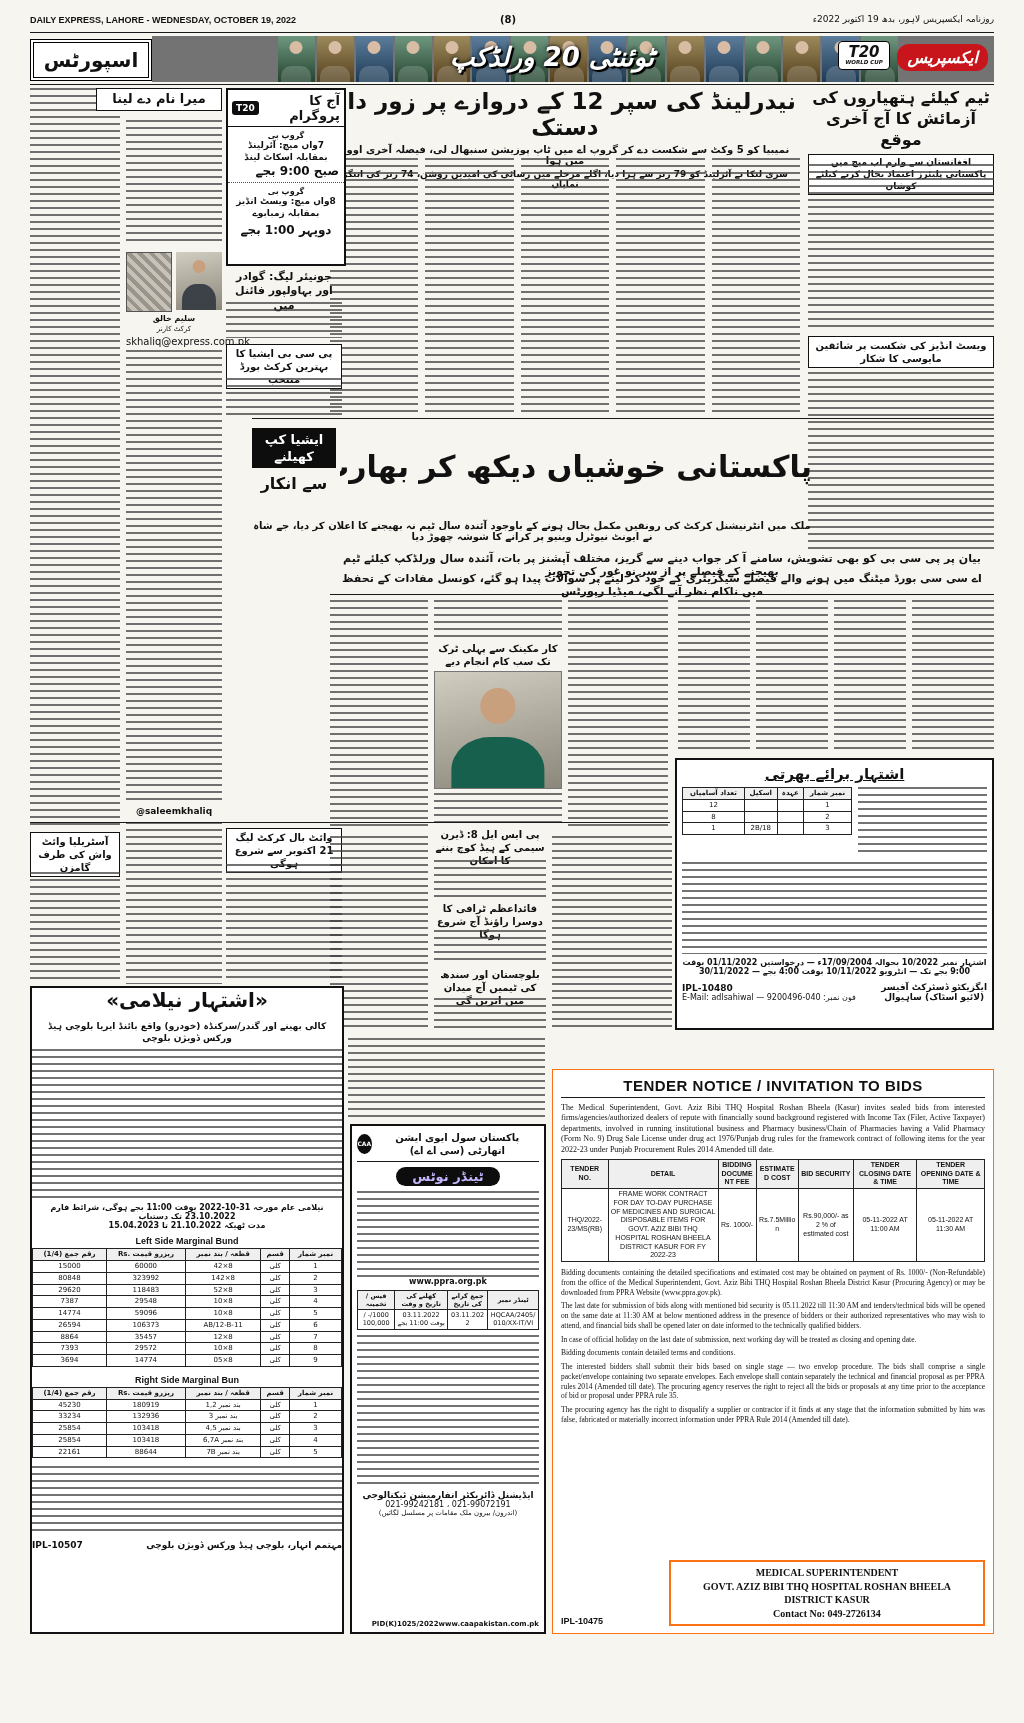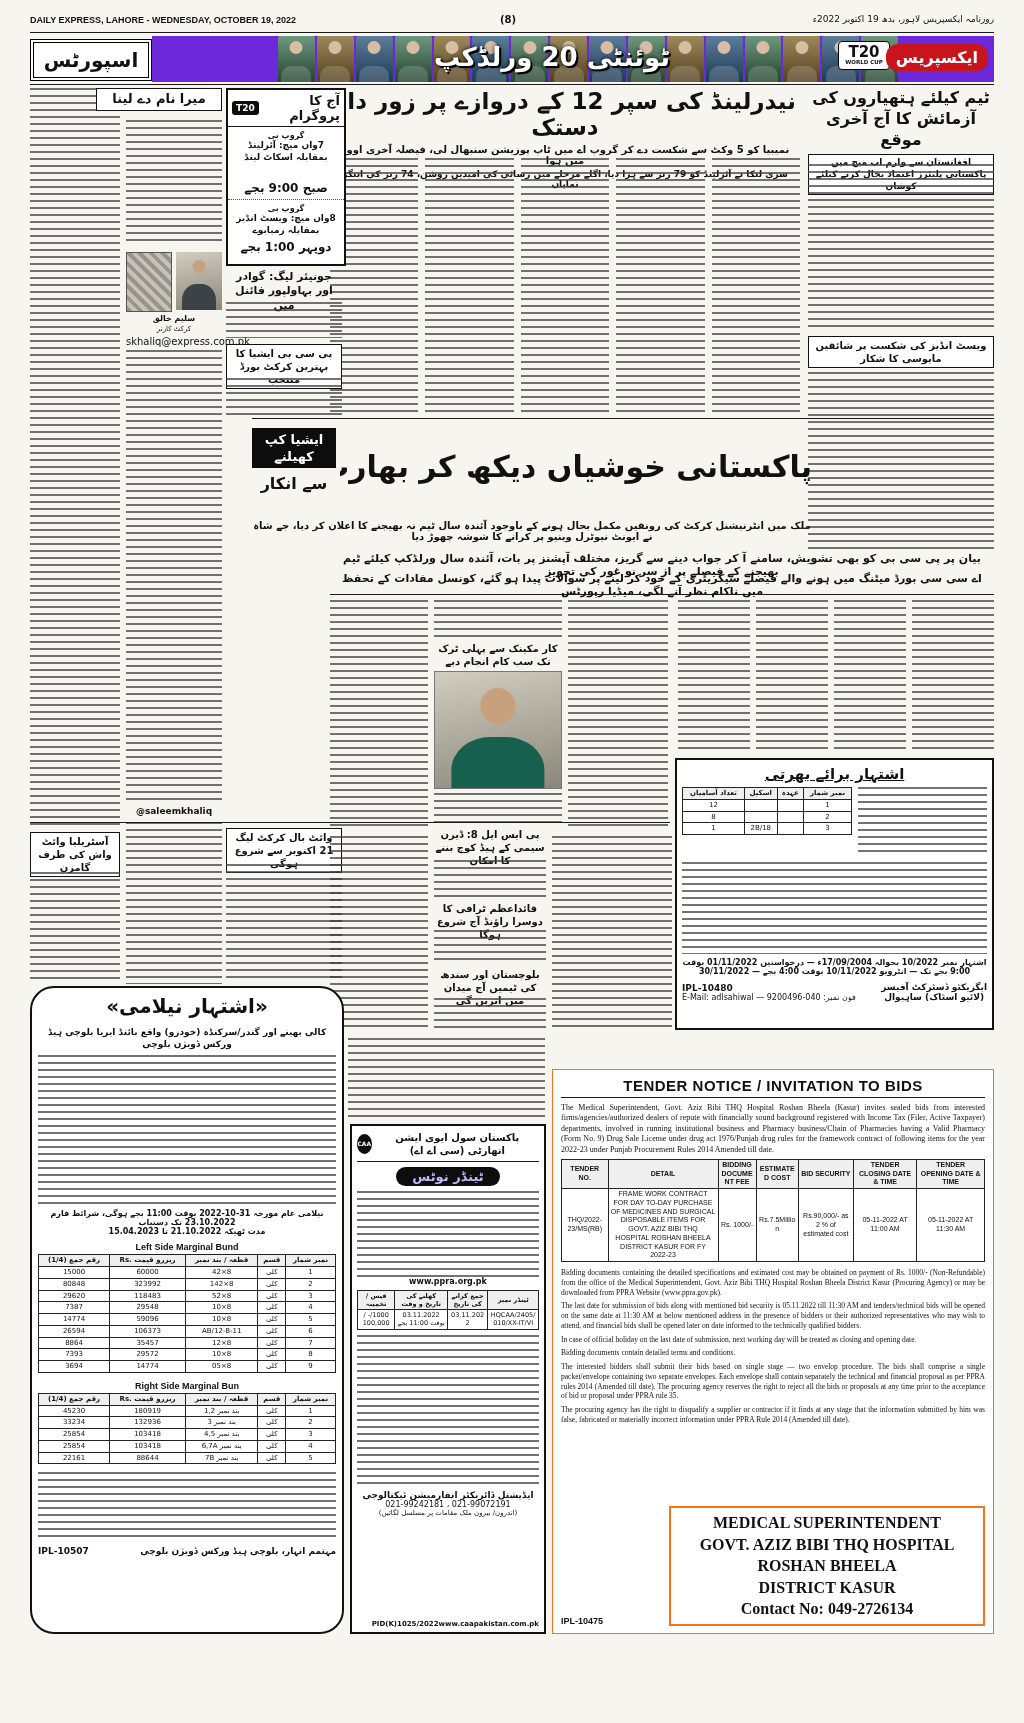--- a/index.html
+++ b/index.html
@@ -35,37 +35,37 @@
   .grid th,.grid td{border:1px solid #222;font-size:7px;padding:1px 2px;text-align:center;line-height:1.25;word-break:break-word;}
   .grid th{font-weight:bold;background:#efefef;}
   .grid.tiny th,.grid.tiny td{font-size:6.5px;}
   .bh{border:1px solid #111;background:#fff;padding:2px 3px;text-align:center;font-weight:bold;line-height:1.3;}
   .mainhead{font-weight:bold;font-size:30px;letter-spacing:-1px;white-space:nowrap;overflow:hidden;text-align:center;line-height:90px;}
   .pill{display:inline-block;background:#0d0d0d;color:#c4b5fd;border-radius:10px;padding:2px 16px;font-weight:bold;}
   .badge-t20{display:inline-block;background:#0d0d0d;color:#fff;font-size:9px;font-weight:bold;padding:2px 4px;border-radius:3px;}
   .t20box{background:#fff;border:1px solid #000;border-radius:4px;text-align:center;line-height:1;padding:3px 4px;}
   .express{background:#c8151b;color:#fff;border-radius:12px;padding:4px 10px;font-weight:bold;font-size:16px;}
   .tpara{font-size:7.5px;line-height:1.3;text-align:justify;margin:0 0 4px 0;font-family:"Liberation Serif",serif;}
-  .tfoot-line{font-size:16px;font-weight:bold;line-height:1.35;text-align:center;}
+  .tfoot-line{font-size:10px;font-weight:bold;line-height:1.35;text-align:center;}
 </style>
 </head>
 <body>
 
 <div class="page">
 
   <div class="abs" style="left:30px;top:13px;width:964px;height:18px;">
     <span class="abs f9 b" style="left:0;top:2px;font-family:'Liberation Sans',sans-serif;">DAILY EXPRESS, LAHORE - WEDNESDAY, OCTOBER 19, 2022</span>
     <span class="abs f10 b" style="left:470px;top:1px;">(8)</span>
     <span class="abs f9 rtl" style="right:0;top:1px;">روزنامہ ایکسپریس لاہور، بدھ 19 اکتوبر 2022ء</span>
   </div>
   <div class="abs hr" style="left:30px;top:32px;width:964px;"></div>
 
   <div class="abs" style="left:30px;top:36px;width:964px;height:46px;">
     <div class="abs rtl c f20 b" style="left:0;top:3px;width:114px;height:34px;border:4px double #000;background:#fff;line-height:34px;">اسپورٹس</div>
-    <div class="abs" style="left:122px;top:0;width:842px;height:46px;background:#6d28d9;">
+    <div class="abs" style="left:122px;top:0;width:842px;height:46px;background:#737373;font-style:italic;">
       <div class="heads">
           <div class="head"></div>
           <div class="head"></div>
           <div class="head"></div>
           <div class="head"></div>
           <div class="head"></div>
           <div class="head"></div>
           <div class="head"></div>
           <div class="head"></div>
           <div class="head"></div>
@@ -125,21 +125,21 @@
   </div>
 
   <div class="abs box2" style="left:226px;top:88px;width:116px;height:174px;">
     <div style="display:flex;align-items:center;justify-content:space-between;border-bottom:1px solid #111;padding:3px 4px;">
       <span class="badge-t20">T20</span>
       <span class="rtl b f13">آج کا پروگرام</span>
     </div>
     <div style="padding:4px 5px;border-bottom:1px dotted #555;">
       <div class="rtl c b f8">گروپ بی</div>
       <div class="rtl c b f9 lh">7واں میچ: آئرلینڈ بمقابلہ اسکاٹ لینڈ</div>
-      <div class="rtl c b f12" style="margin-top:18px;">صبح 9:00 بجے</div>
+      <div class="rtl c b f12" style="margin-top:1px;text-align:right;">صبح 9:00 بجے</div>
     </div>
     <div style="padding:4px 5px;">
       <div class="rtl c b f8">گروپ بی</div>
       <div class="rtl c b f9 lh">8واں میچ: ویسٹ انڈیز بمقابلہ زمبابوے</div>
       <div class="rtl c b f12" style="margin-top:3px;">دوپہر 1:00 بجے</div>
     </div>
   </div>
 
   <div class="abs rtl c b f11 lh" style="left:226px;top:270px;width:116px;">جونیئر لیگ: گوادر اور بہاولپور فائنل میں</div>
   <div class="abs tx" style="left:226px;top:302px;width:116px;height:36px;"></div>
@@ -227,21 +227,21 @@
         <div class="b f9">IPL-10480</div>
         <div class="rtl f8">فون نمبر: 040-9200496 — E-Mail: adlsahiwal</div>
       </div>
       <div class="rtl c">
         <div class="b f9">ایگزیکٹو ڈسٹرکٹ آفیسر</div>
         <div class="b f9">(لائیو اسٹاک) ساہیوال</div>
       </div>
     </div>
   </div>
 
-  <div class="abs box2" style="left:30px;top:986px;width:314px;height:648px;padding:6px;box-sizing:border-box;border-radius:24px;">
+  <div class="abs box2" style="left:30px;top:986px;width:314px;height:648px;box-sizing:border-box;">
     <div class="rtl c b f20">«اشتہار نیلامی»</div>
     <div class="rtl c b f9 lh" style="margin-top:9px;">کالی بھینے اور گندر/سرکنڈہ (خودرو) واقع بائنڈ ایریا بلوچی ہیڈ ورکس ڈویژن بلوچی</div>
     <div class="tx" style="width:100%;height:150px;margin-top:5px;"></div>
     <div class="rtl c b f8" style="margin-top:4px;">نیلامی عام مورخہ 31-10-2022 بوقت 11:00 بجے ہوگی، شرائط فارم 23.10.2022 تک دستیاب</div>
     <div class="rtl c b f8">مدت ٹھیکہ 21.10.2022 تا 15.04.2023</div>
     <div class="c b f9" style="margin-top:6px;font-family:'Liberation Sans',sans-serif;">Left Side Marginal Bund</div>
     <table class="grid rtl" style="margin-top:2px;">
       <thead>
           <tr>
             <th>نمبر شمار</th>

